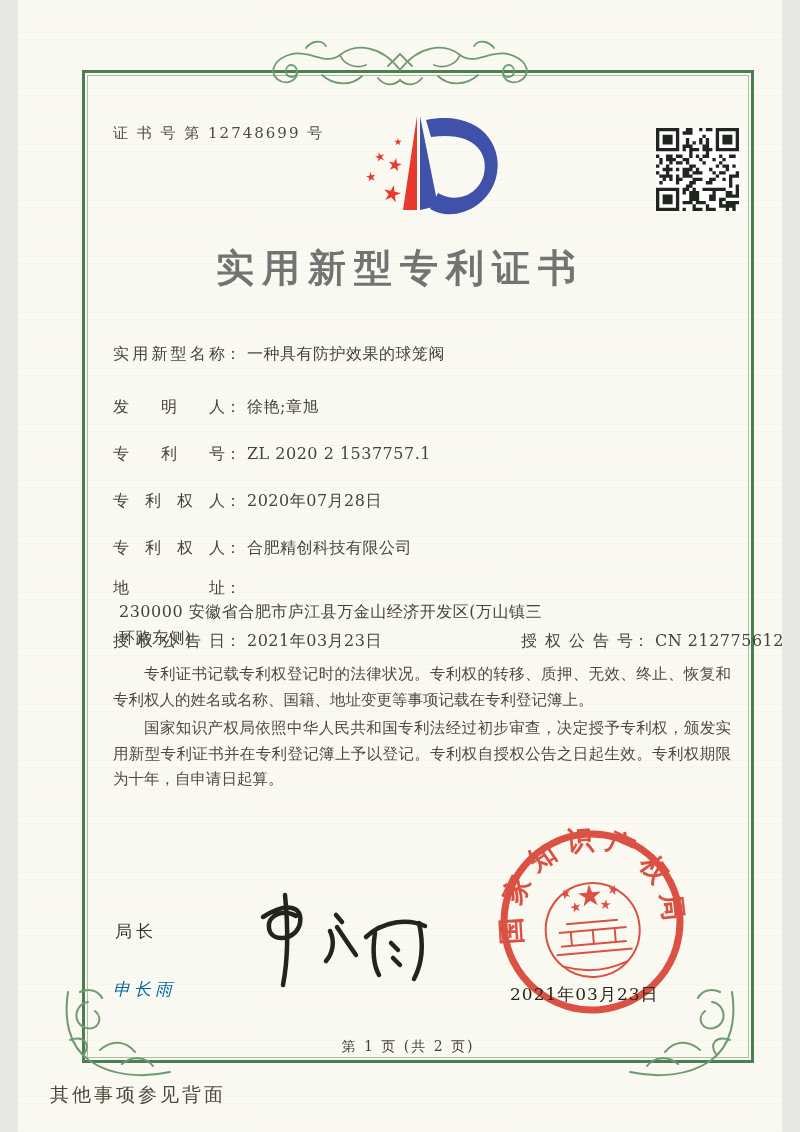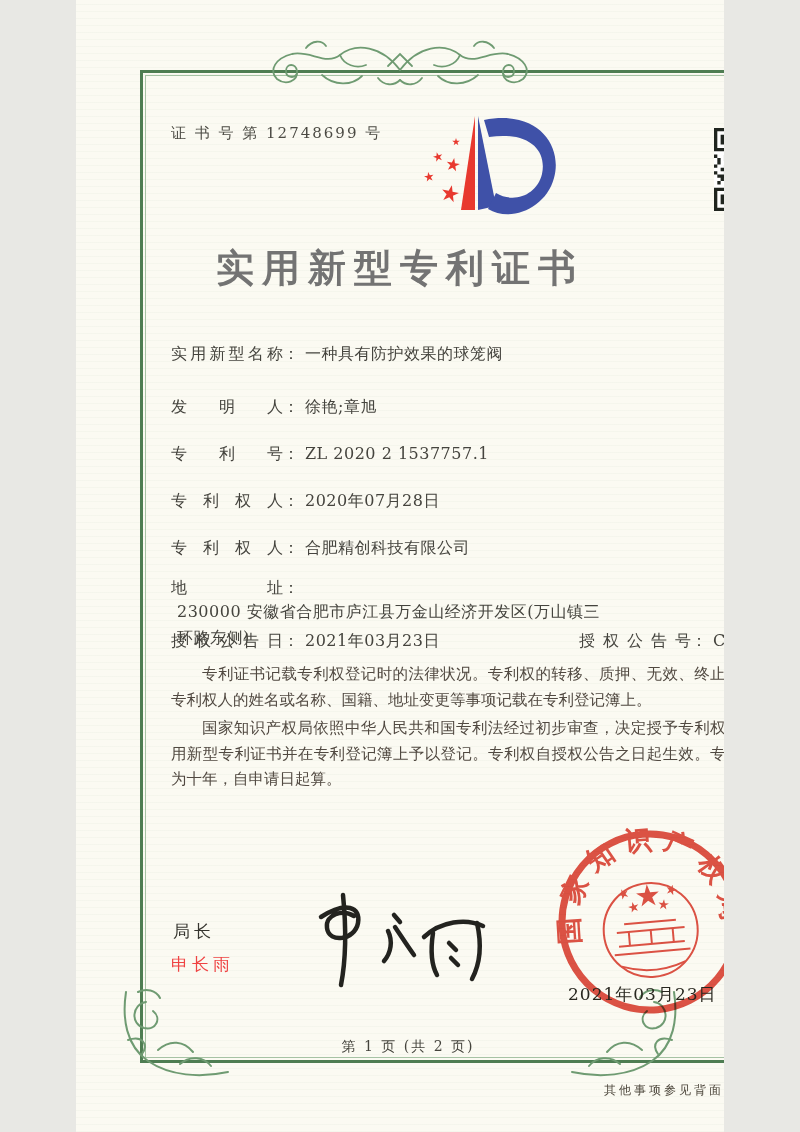--- a/index.html
+++ b/index.html
@@ -1,17 +1,17 @@
 <!DOCTYPE html>
 <html><head>
 <meta charset="utf-8">
 <style>
   html,body{margin:0;padding:0;}
   body{background:#e8e8e4;font-family:"DejaVu Serif","Liberation Serif",serif;}
-  .page{position:relative;width:648px;height:1132px;margin:0 auto;background:#fbfaf2;overflow:hidden;}
+  .page{position:relative;width:764px;height:1132px;margin:0 auto;background:#fbfaf2;overflow:hidden;}
   
   .page::before{content:"";position:absolute;inset:0;
     background:repeating-linear-gradient(0deg,rgba(140,170,140,0.055) 0 1px,transparent 1px 7px);
     pointer-events:none;}
   
   .frame{position:absolute;left:64px;top:70px;width:672px;height:993px;
     border:3px solid #4e7d52;box-sizing:border-box;}
   .frame .inner{position:absolute;inset:2px;border:1px solid #a6c2a4;}
   .ornament-top{position:absolute;left:50%;top:28px;transform:translateX(-50%);}
   .corner-bl{position:absolute;left:40px;top:988px;}
@@ -24,26 +24,26 @@
   .frow{position:absolute;left:95px;font-size:16px;color:#45443e;white-space:nowrap;}
   .f-label{display:inline-block;width:112px;text-align:justify;text-align-last:justify;vertical-align:top;}
   .f-sep{display:inline-block;vertical-align:top;}
   .f-val{display:inline-block;margin-left:6px;letter-spacing:0.5px;vertical-align:top;}
   .frow.addr{white-space:normal;width:560px;}
   .frow.addr .f-val{width:430px;line-height:26px;}
   .grant2{position:absolute;left:408px;top:0;}
   .paras{position:absolute;left:95px;width:618px;top:662px;color:#514941;}
   .paras p{margin:0 0 3px 0;font-size:15.5px;line-height:25.5px;text-indent:2em;text-align:justify;}
   .signer-title{position:absolute;left:97px;top:920px;font-size:17px;letter-spacing:4px;color:#36352f;}
-  .signer-name{position:absolute;left:95px;top:953px;font-size:17px;letter-spacing:4px;color:#ef4444;}
+  .signer-name{position:absolute;left:95px;top:978px;font-size:17px;letter-spacing:4px;color:#0369a1;font-style:italic;}
   .signature{position:absolute;left:215px;top:885px;}
   .seal{position:absolute;left:478px;top:826px;mix-blend-mode:multiply;opacity:.92;transform:rotate(-5deg);}
   .seal-date{position:absolute;left:492px;top:983px;font-size:17px;letter-spacing:1px;color:#28271f;}
   .pagenum{position:absolute;left:16px;right:0;top:1038px;text-align:center;font-size:14px;letter-spacing:2px;color:#44433c;}
-  .backnote{position:absolute;left:0;right:0;top:1082px;text-align:right;font-size:12px;letter-spacing:3px;color:#4d473c;}
+  .backnote{position:absolute;left:0;right:0;top:1082px;text-align:left;font-size:19px;letter-spacing:3px;color:#4d473c;padding-left:32px;}
   .g-stroke{stroke:#6f9b72;fill:none;stroke-linecap:round;}
 </style>
 </head>
 <body>
 
 <div class="page">
 
   <svg width="0" height="0" style="position:absolute">
     <defs>
       <path id="st" d="M0,-1 L0.2245,-0.309 L0.9511,-0.309 L0.3633,0.118 L0.5878,0.809 L0,0.382 L-0.5878,0.809 L-0.3633,0.118 L-0.9511,-0.309 L-0.2245,-0.309 Z"></path>

